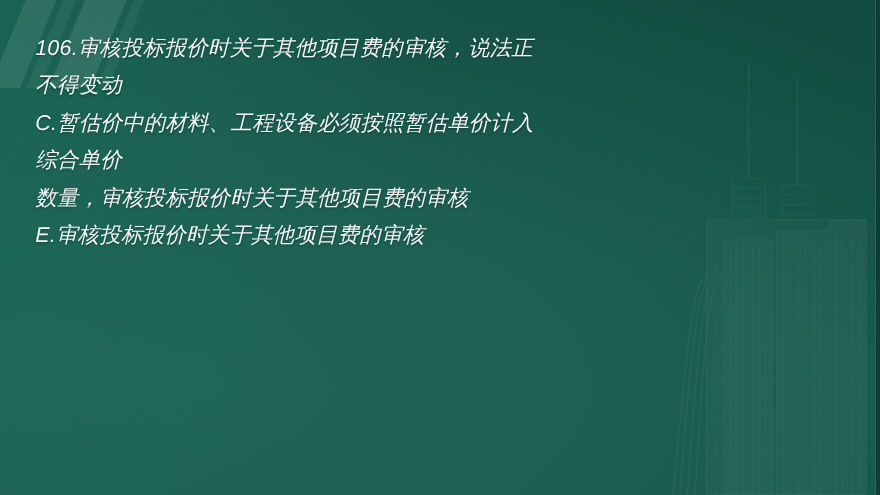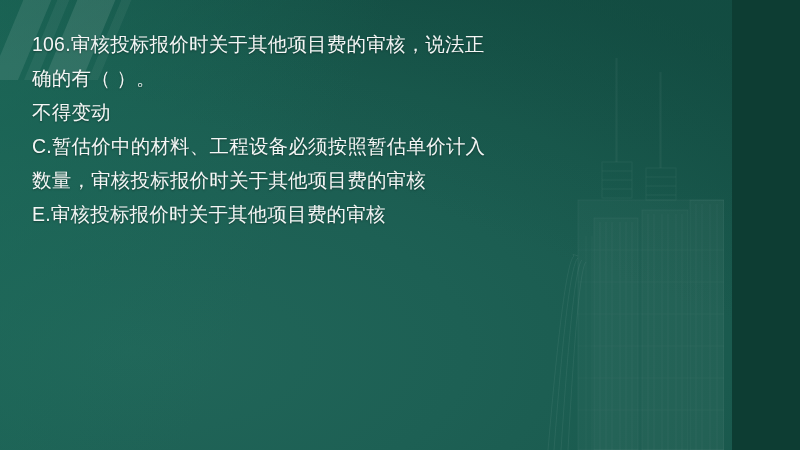--- a/index.html
+++ b/index.html
@@ -3,25 +3,26 @@
 <meta charset="utf-8">
 <style>
   html, body {
     margin: 0;
     padding: 0;
     background: #0d3d33;
   }
 
   #slide {
     position: relative;
-    width: 732px;
+    width: 796px;
     height: 450px;
     overflow: hidden;
     background: #ef4444;
     font-family: "Liberation Sans", "DejaVu Sans", sans-serif;
+    font-style: italic;
   }
 
   
 
   .bg-base {
     position: absolute;
     inset: 0;
     background:
       radial-gradient(120% 95% at 18% 78%, #216659 0%, #1d6054 38%, #1a5a4e 68%, #154e44 100%);
   }
@@ -173,20 +174,20 @@
         <polygon points="58,-10 86,-10 36,110 8,110" fill="rgba(255,255,255,0.09)"></polygon>
         <polygon points="92,-10 104,-10 54,110 42,110" fill="rgba(255,255,255,0.055)"></polygon>
         <polygon points="112,-10 150,-10 100,110 62,110" fill="rgba(255,255,255,0.10)"></polygon>
         <polygon points="156,-10 166,-10 116,110 106,110" fill="rgba(255,255,255,0.05)"></polygon>
       </g>
     </svg>
   </div>
 
   <div class="question">
     <span class="qline">106.审核投标报价时关于其他项目费的审核，说法正</span>
-    <span class="qline">确的有（  ）。</span>
     <span class="qline">不得变动</span>
     <span class="qline">C.暂估价中的材料、工程设备必须按照暂估单价计入</span>
+    <span class="qline">综合单价</span>
     <span class="qline">数量，审核投标报价时关于其他项目费的审核</span>
     <span class="qline">E.审核投标报价时关于其他项目费的审核</span>
   </div>
 
 </div>
 
 </body></html>

